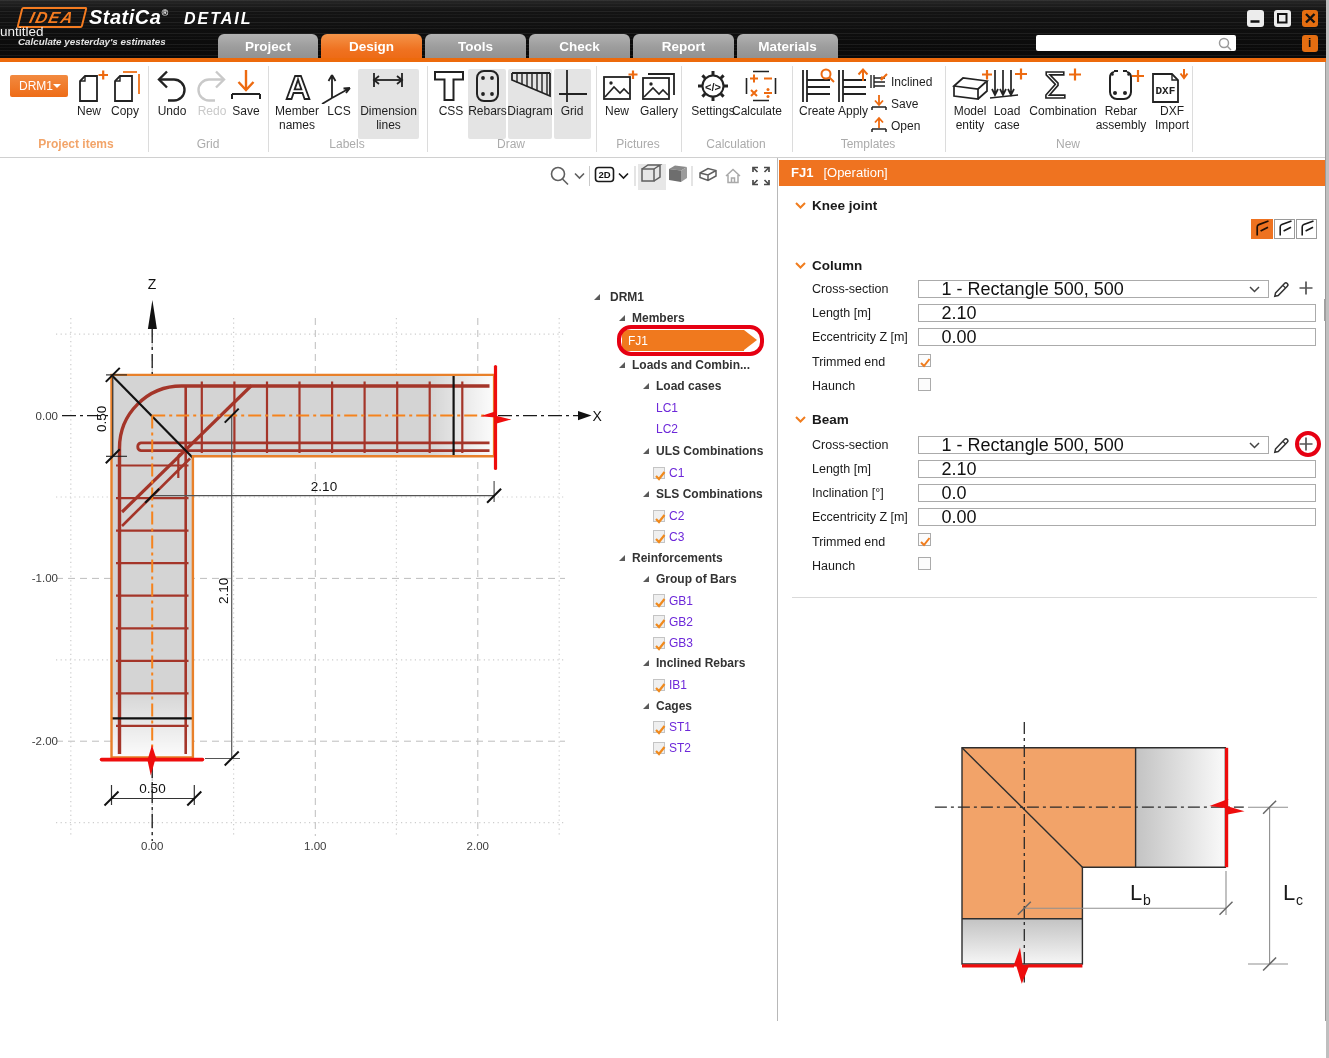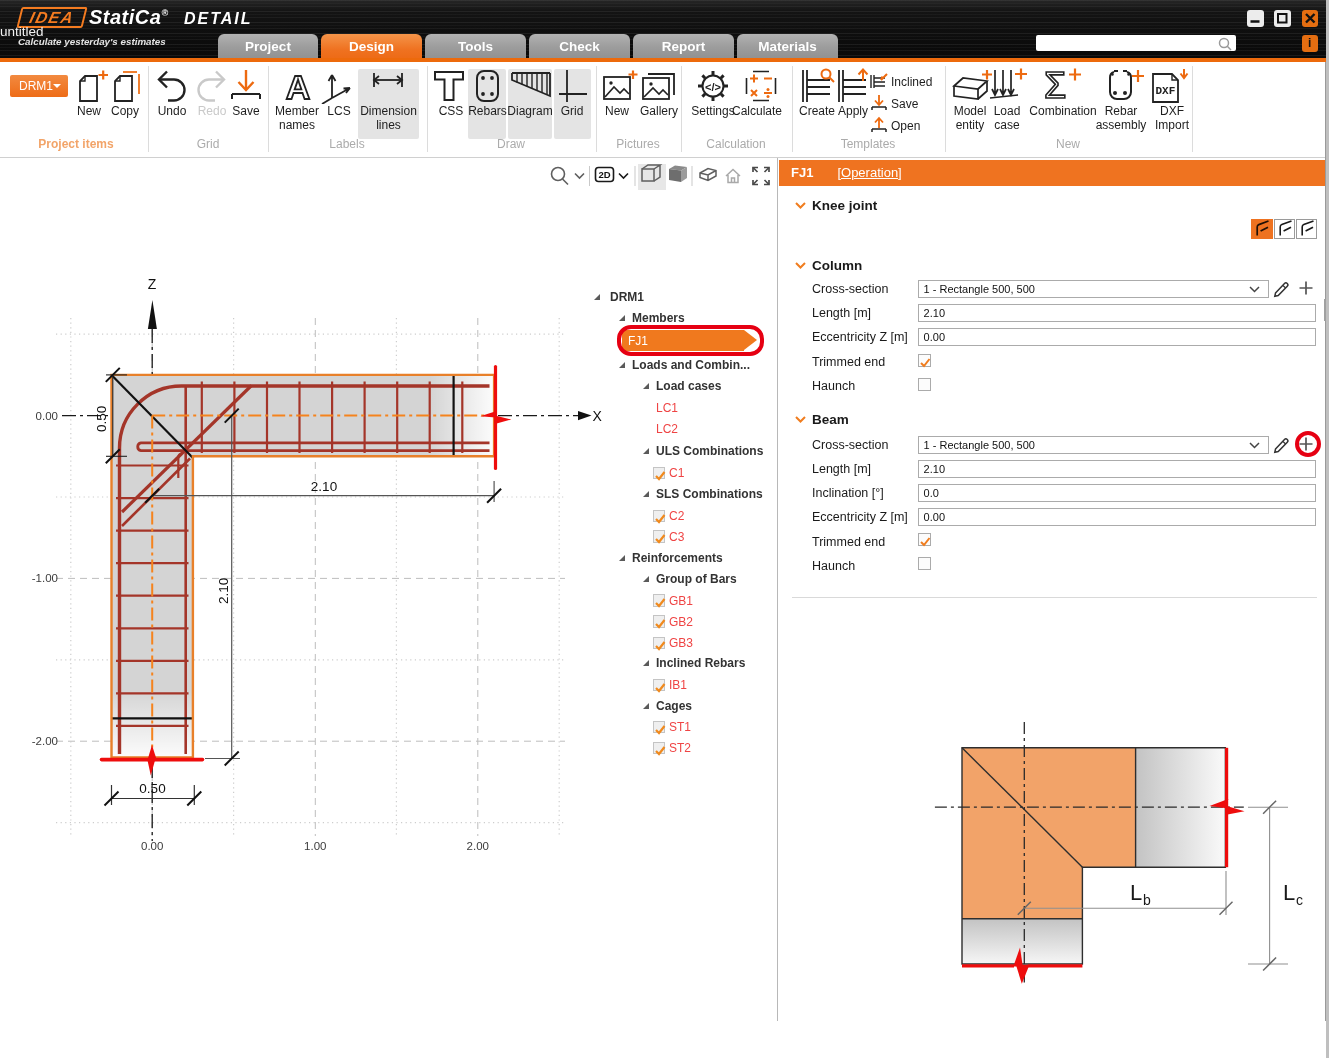--- a/index.html
+++ b/index.html
@@ -40,37 +40,37 @@
 .graybg { position:absolute; top:7px; background:#e4e4e4; border-radius:2px; }
 #drm1btn { position:absolute; left:10px; top:13px; width:58px; height:22px;
   background:linear-gradient(180deg,#f28a40 0%,#ee6c17 100%); border-radius:2px;
   color:#fff; font-size:12px; line-height:22px; padding-left:9px; }
 #drm1btn:after { content:""; position:absolute; right:7px; top:9px; border-left:4px solid transparent; border-right:4px solid transparent; border-top:4.5px solid #fff; }
 
 #viewport { position:absolute; left:0; top:158px; width:778px; height:863px; background:#fff; border-right:1px solid #b8b8b8; }
 #panel { position:absolute; left:779px; top:158px; width:550px; height:863px; background:#fff; }
 #panelhdr { position:absolute; left:0px; top:2px; width:546px; height:26px; background:#ef7320; color:#fff; font-size:13px; line-height:26px; }
 #panelhdr b { margin-left:12px; }
-#panelhdr span { margin-left:24px;text-decoration:underline; }
+#panelhdr span { margin-left:10px; }
 .sechdr { position:absolute; font-size:13.5px; font-weight:bold; color:#1a1a1a; }
 .flabel { position:absolute; font-size:12.5px; color:#1a1a1a; }
-.fbox { position:absolute; border:1px solid #ababab; background:#fff; font-size:11px; color:#111; line-height:16px; padding-left:5px; }
+.fbox { position:absolute; border:1px solid #ababab; background:#fff; font-size:18px; color:#111; line-height:16px; padding-left:23px; }
 .chk { position:absolute; width:13px; height:13px; border:1px solid #ababab; background:#fcfcfc; }
 
 #winR { position:absolute; right:0; top:0; width:3px; height:1058px; background:#bfbfbf; }
 #winR2 { position:absolute; right:3px; top:62px; width:1px; height:959px; background:#9a9a9a; }
 
 #status { position:absolute; left:0; top:1021px; width:1329px; height:37px;
   background:
     repeating-linear-gradient(180deg, rgba(130,130,130,0.25) 0 1px, rgba(0,0,0,0) 1px 3px, rgba(90,90,90,0.2) 3px 4px, rgba(0,0,0,0) 4px 7px),
     linear-gradient(180deg, #303030 0%, #191919 25%, #0d0d0d 70%, #050505 100%);
   font-size:12px; font-weight:bold; }
 #status .lab { color:#8f8f8f; }
 #status .val { color:#fff; }
-.treerow { position:absolute; height:20px; line-height:20px; font-size:12px; color:#ef4444; white-space:nowrap; }
+.treerow { position:absolute; height:20px; line-height:20px; font-size:12px; color:#6d28d9; white-space:nowrap; }
 .treerow.b { font-weight:bold; color:#333; }
 .texp { position:absolute; width:0; height:0; border-left:6px solid transparent; border-bottom:6px solid #5a5a5a; }
 .tchk { position:absolute; width:12.5px; height:12.5px; background:#efefef; border:1px solid #c4c4c4; }
 </style>
 </head>
 <body>
 <div id="app">
 
   <div id="hdr">
     <div id="logoBox">

